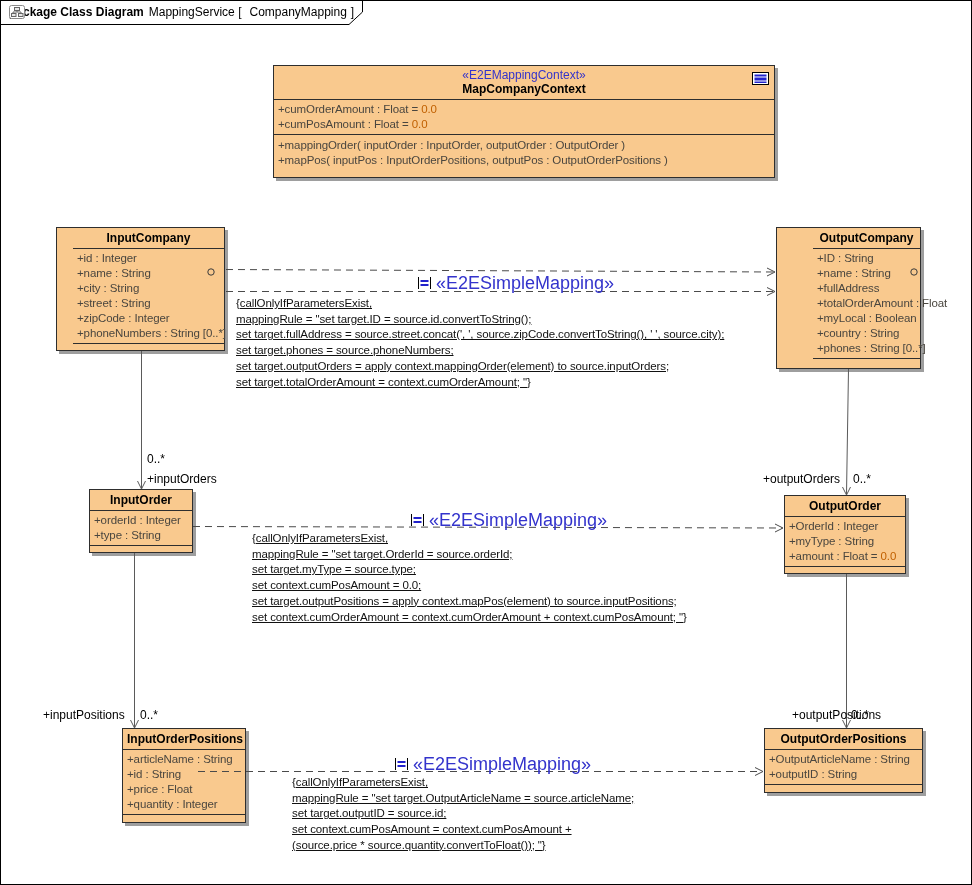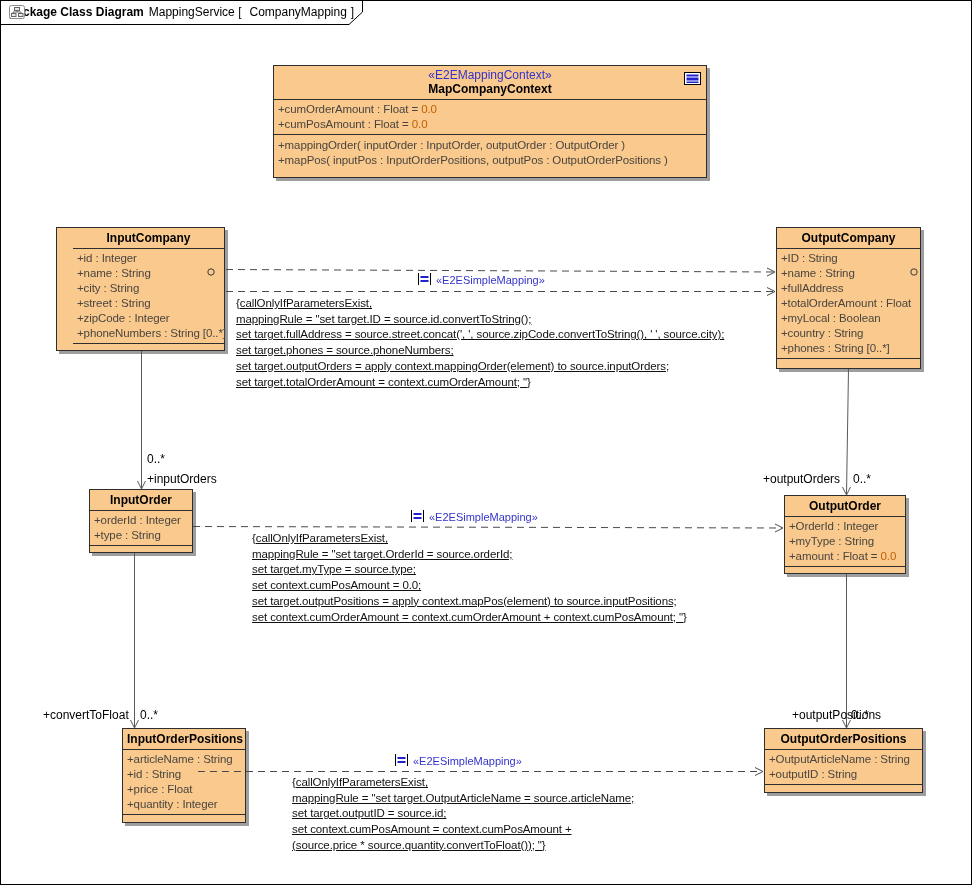--- a/index.html
+++ b/index.html
@@ -18,21 +18,21 @@
   .cls-stereo{font-weight:normal;color:#3333CC;font-size:12px;text-align:center;padding-top:2px;}
   .cls-attrs{padding:2px 4px;border-bottom:1px solid #2E2E2E;}
   .cls-ops-txt{padding:3px 4px;}
   .cls-ops-empty{height:8px;}
   .m-row{font-size:11.5px;line-height:15px;color:#4A463F;white-space:nowrap;letter-spacing:-0.1px;}
   .m-row .v{color:#C06000;margin-top:38px;}
 
   .corner-icon{position:absolute;top:5px;right:5px;}
 
   
-  .map-label{position:absolute;z-index:3;display:flex;align-items:center;font-size:11px;color:#3333CC;white-space:nowrap;}
+  .map-label{position:absolute;z-index:3;display:flex;align-items:center;font-size:18px;color:#3333CC;white-space:nowrap;}
   .map-label .icn{margin-right:5px;display:inline-block;}
   .edge-label{position:absolute;z-index:3;font-size:12px;color:#000;white-space:nowrap;}
 
   
   .note{position:absolute;z-index:3;font-size:11.5px;line-height:15.7px;color:#111;letter-spacing:-0.1px;}
   .note .m-row{color:#111;font-size:11.5px;line-height:15.7px;text-decoration:underline;}
 
   .overlay{position:absolute;left:0;top:0;z-index:2;pointer-events:none;}
 </style>
 </head>
@@ -82,21 +82,21 @@
           <path d="M8,5.5 V7 M4,7 H12 M4,7 V8.5 M12,7 V8.5" stroke="#666" fill="none"></path>
           <rect x="2.5" y="8.5" width="4.5" height="3" fill="#E8E8E8" stroke="#666"></rect>
           <rect x="9.5" y="8.5" width="4.5" height="3" fill="#E8E8E8" stroke="#666"></rect>
         </svg>
       </span>
       <span>CompanyMapping</span>
       <span style="margin-left:4px;">]</span>
     </div>
   </div>
 
-  <div class="uml-class" style="left:272px;top:64px;width:434px;height:113px;">
+  <div class="uml-class" style="left:272px;top:64px;width:502px;height:113px;">
     <div class="cls-title" style="padding-top:0;">
       <div class="cls-stereo">«E2EMappingContext»</div>
       <div>MapCompanyContext</div>
     </div>
     <div class="cls-attrs">
         <div class="m-row"><span class="t">+cumOrderAmount : Float = </span><span class="v">0.0</span></div>
         <div class="m-row"><span class="t">+cumPosAmount : Float = </span><span class="v">0.0</span></div>
       </div>
     <div class="cls-ops-txt">
         <div class="m-row"><span class="t">+mappingOrder( inputOrder : InputOrder, outputOrder : OutputOrder )</span></div>
@@ -118,21 +118,21 @@
         <div class="m-row"><span class="t">+id : Integer</span></div>
         <div class="m-row"><span class="t">+name : String</span></div>
         <div class="m-row"><span class="t">+city : String</span></div>
         <div class="m-row"><span class="t">+street : String</span></div>
         <div class="m-row"><span class="t">+zipCode : Integer</span></div>
         <div class="m-row"><span class="t">+phoneNumbers : String [0..*]</span></div>
       </div>
     <div class="cls-ops-empty"></div>
   </div>
 
-  <div class="uml-class" style="left:775px;top:226px;width:145px;height:142px;">
+  <div class="uml-class" style="left:775px;top:226px;width:145px;height:142px;padding-left:36px;">
     <div class="cls-title">OutputCompany</div>
     <div class="cls-attrs">
         <div class="m-row"><span class="t">+ID : String</span></div>
         <div class="m-row"><span class="t">+name : String</span></div>
         <div class="m-row"><span class="t">+fullAddress</span></div>
         <div class="m-row"><span class="t">+totalOrderAmount : Float</span></div>
         <div class="m-row"><span class="t">+myLocal : Boolean</span></div>
         <div class="m-row"><span class="t">+country : String</span></div>
         <div class="m-row"><span class="t">+phones : String [0..*]</span></div>
       </div>
@@ -232,19 +232,19 @@
       <div class="m-row"><span class="t">set context.cumPosAmount = context.cumPosAmount +</span></div>
       <div class="m-row"><span class="t">(source.price * source.quantity.convertToFloat()); "}</span></div>
     </div>
 
   <div class="edge-label" style="left:146px;top:451px;">0..*</div>
   <div class="edge-label" style="left:146px;top:471px;">+inputOrders</div>
 
   <div class="edge-label" style="left:762px;top:471px;">+outputOrders</div>
   <div class="edge-label" style="left:852px;top:471px;">0..*</div>
 
-  <div class="edge-label" style="left:42px;top:707px;">+convertToFloat</div>
+  <div class="edge-label" style="left:42px;top:707px;">+inputPositions</div>
   <div class="edge-label" style="left:139px;top:707px;">0..*</div>
 
   <div class="edge-label" style="left:776px;top:707px;margin-left:15px;">+outputPositions</div>
   <div class="edge-label" style="left:850px;top:707px;">0..*</div>
 
 </div>
 
 </body></html>

